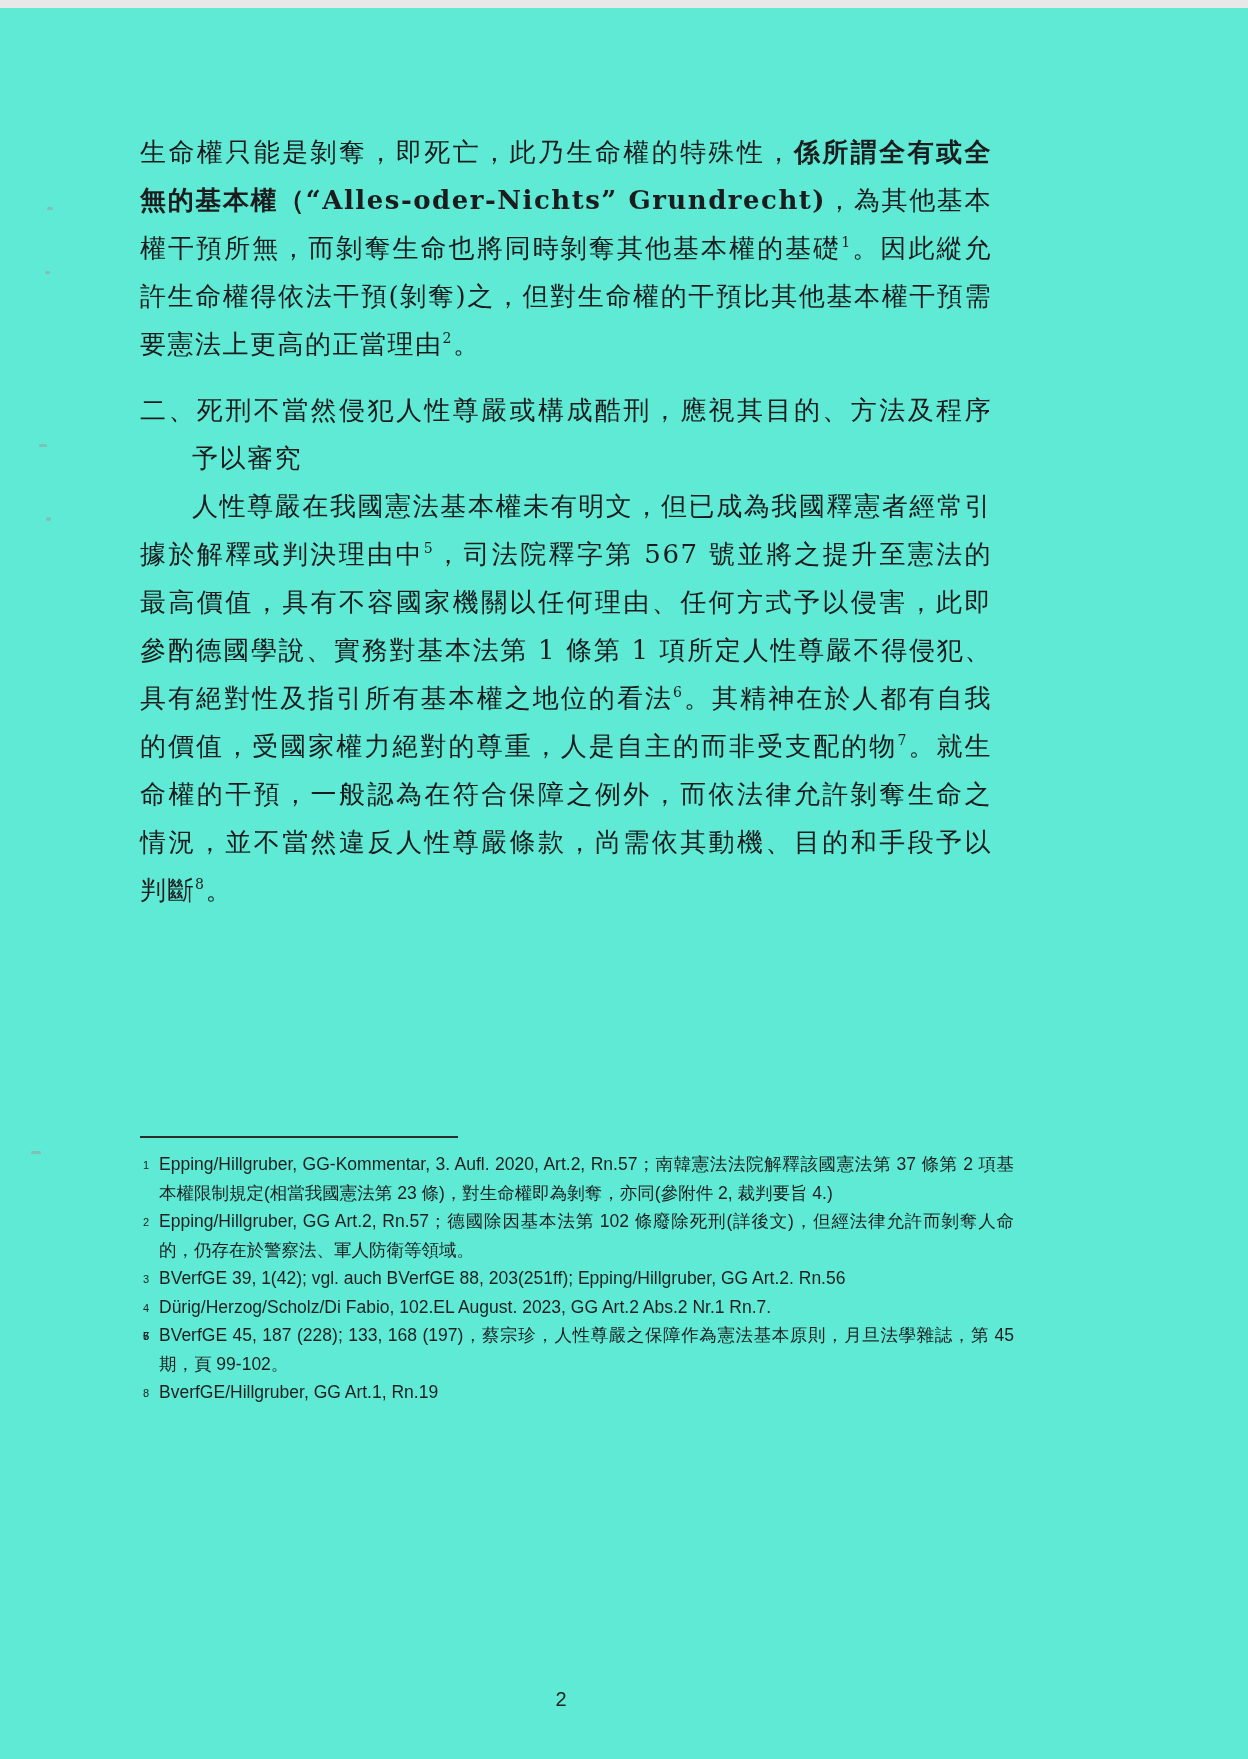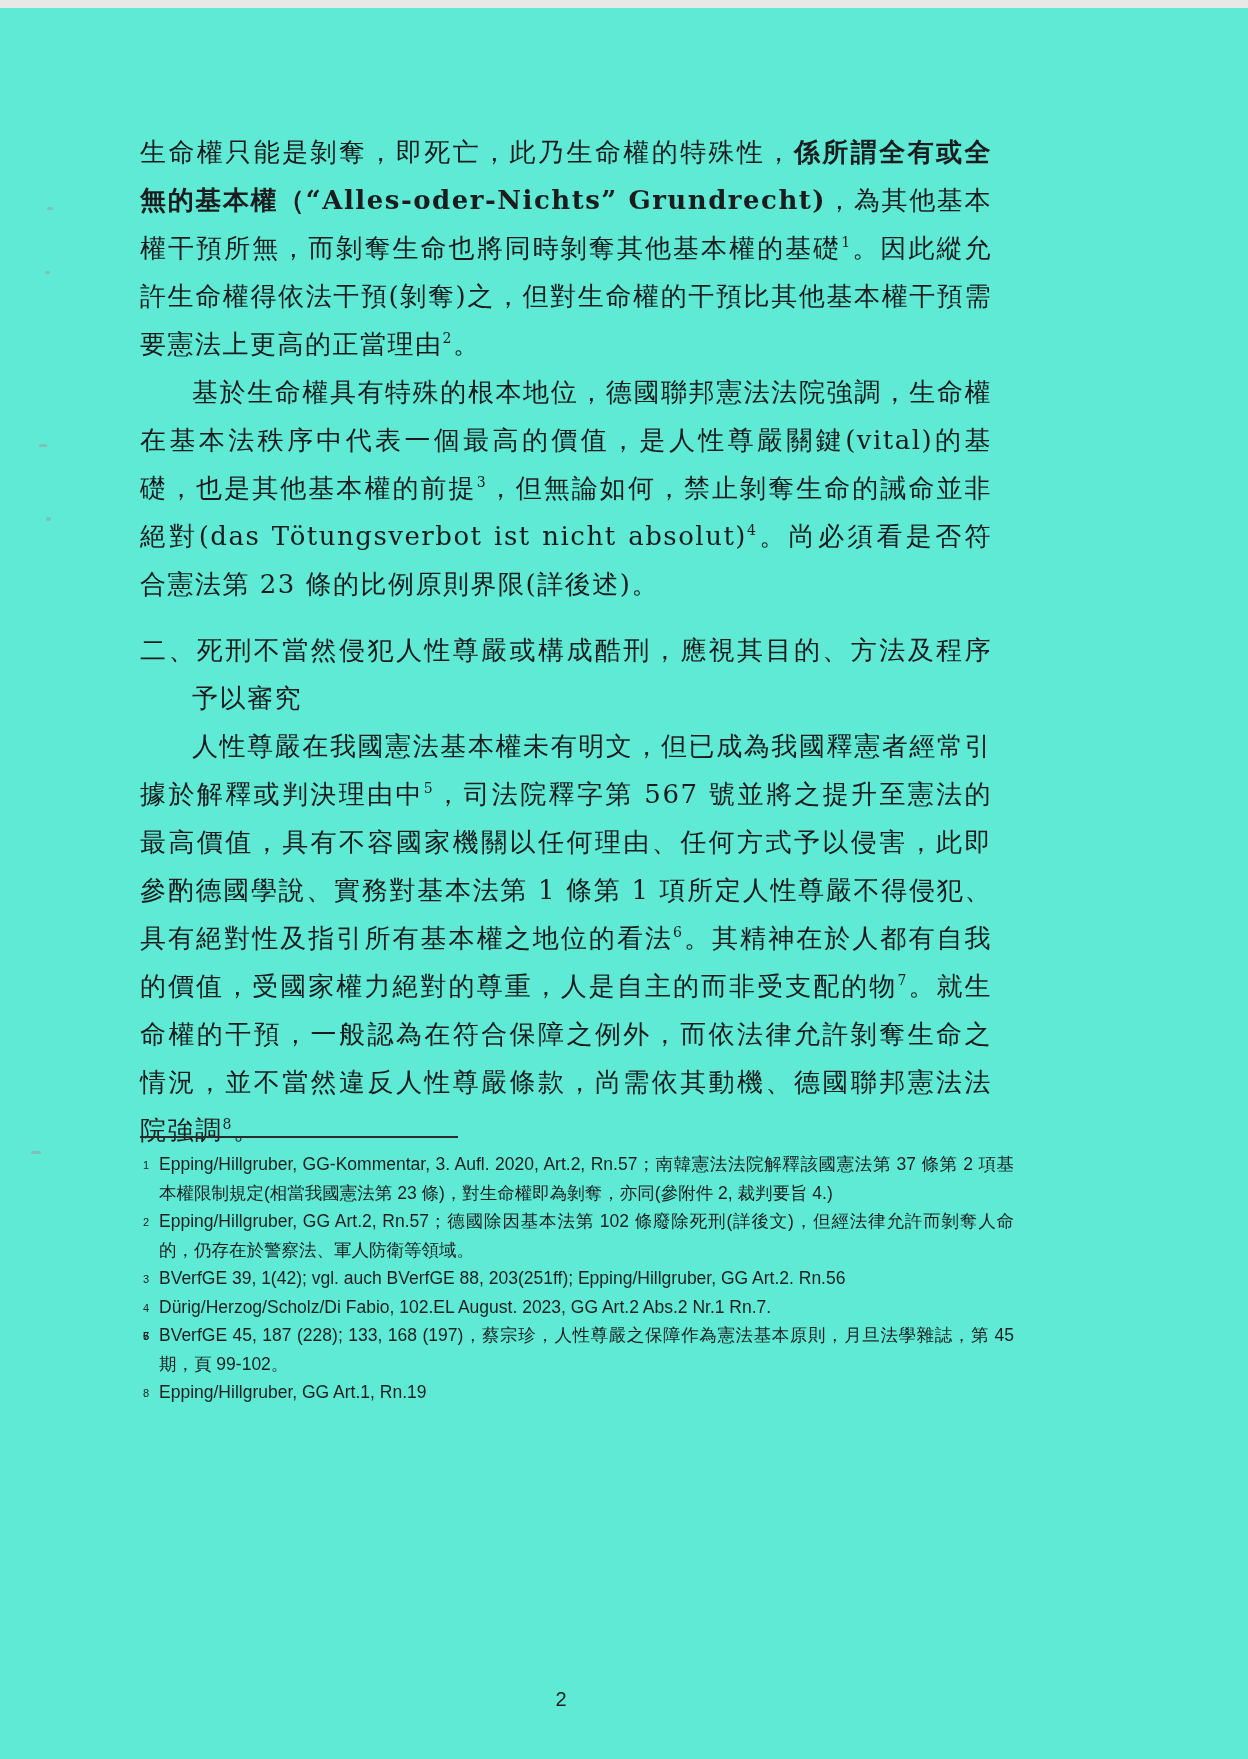--- a/index.html
+++ b/index.html
@@ -97,25 +97,24 @@
 
   <span class="artifact a1"></span>
   <span class="artifact a2"></span>
   <span class="artifact a3"></span>
   <span class="artifact a4"></span>
   <span class="artifact a5"></span>
 
   <main class="content">
     <p class="para"><span>生命權只能是剝奪，即死亡，此乃生命權的特殊性，</span><span class="b">係所謂全有或全無的基本權（“Alles-oder-Nichts” Grundrecht)</span><span>，為其他基本權干預所無，而剝奪生命也將同時剝奪其他基本權的基礎</span><sup>1</sup><span>。因此縱允許生命權得依法干預(剝奪)之，但對生命權的干預比其他基本權干預需要憲法上更高的正當理由</span><sup>2</sup><span>。</span></p>
 
-    <p class="para indent"><span>基於生命權具有特殊的根本地位，德國聯邦憲法法院強調，生命權在基本法秩序中代表一個最高的價值，是人性尊嚴關鍵(vital)的基礎，也是其他基本權的前提</span><sup>3</sup><span>，但無論如何，禁止剝奪生命的誡命並非絕對(das Tötungsverbot ist nicht absolut)</span><sup>4</sup><span>。尚必須看是否符合憲法第 23 條的比例原則界限(詳後述)。</span></p>
 
     <h2 class="heading">二、死刑不當然侵犯人性尊嚴或構成酷刑，應視其目的、方法及程序予以審究</h2>
 
-    <p class="para indent"><span>人性尊嚴在我國憲法基本權未有明文，但已成為我國釋憲者經常引據於解釋或判決理由中</span><sup>5</sup><span>，司法院釋字第 567 號並將之提升至憲法的最高價值，具有不容國家機關以任何理由、任何方式予以侵害，此即參酌德國學說、實務對基本法第 1 條第 1 項所定人性尊嚴不得侵犯、具有絕對性及指引所有基本權之地位的看法</span><sup>6</sup><span>。其精神在於人都有自我的價值，受國家權力絕對的尊重，人是自主的而非受支配的物</span><sup>7</sup><span>。就生命權的干預，一般認為在符合保障之例外，而依法律允許剝奪生命之情況，並不當然違反人性尊嚴條款，尚需依其動機、德國聯邦憲法法院強調</span><sup>8</sup><span>。</span></p>
+    <p class="para indent"><span>人性尊嚴在我國憲法基本權未有明文，但已成為我國釋憲者經常引據於解釋或判決理由中</span><sup>5</sup><span>，司法院釋字第 567 號並將之提升至憲法的最高價值，具有不容國家機關以任何理由、任何方式予以侵害，此即參酌德國學說、實務對基本法第 1 條第 1 項所定人性尊嚴不得侵犯、具有絕對性及指引所有基本權之地位的看法</span><sup>6</sup><span>。其精神在於人都有自我的價值，受國家權力絕對的尊重，人是自主的而非受支配的物</span><sup>7</sup><span>。就生命權的干預，一般認為在符合保障之例外，而依法律允許剝奪生命之情況，並不當然違反人性尊嚴條款，尚需依其動機、目的和手段予以判斷</span><sup>8</sup><span>。</span></p>
   </main>
 
   <div class="footnote-sep"></div>
 
   <ol class="footnotes">
     <li class="footnote">
       <sup class="fn-num">1</sup>
       <span class="fn-text">Epping/Hillgruber, GG-Kommentar, 3. Aufl. 2020, Art.2, Rn.57；南韓憲法法院解釋該國憲法第 37 條第 2 項基本權限制規定(相當我國憲法第 23 條)，對生命權即為剝奪，亦同(參附件 2, 裁判要旨 4.)</span>
     </li>
     <li class="footnote">
@@ -135,19 +134,19 @@
     </li>
     <li class="footnote">
       <sup class="fn-num">6</sup>
     </li>
     <li class="footnote">
       <sup class="fn-num">7</sup>
       <span class="fn-text">BVerfGE 45, 187 (228); 133, 168 (197)，蔡宗珍，人性尊嚴之保障作為憲法基本原則，月旦法學雜誌，第 45 期，頁 99-102。</span>
     </li>
     <li class="footnote">
       <sup class="fn-num">8</sup>
-      <span class="fn-text">Epping/Hillgruber, GG Art.1, Rn.19</span>
+      <span class="fn-text">BverfGE/Hillgruber, GG Art.1, Rn.19</span>
     </li>
   </ol>
 
   <div class="page-number">2</div>
 
 </div>
 
 </body></html>

